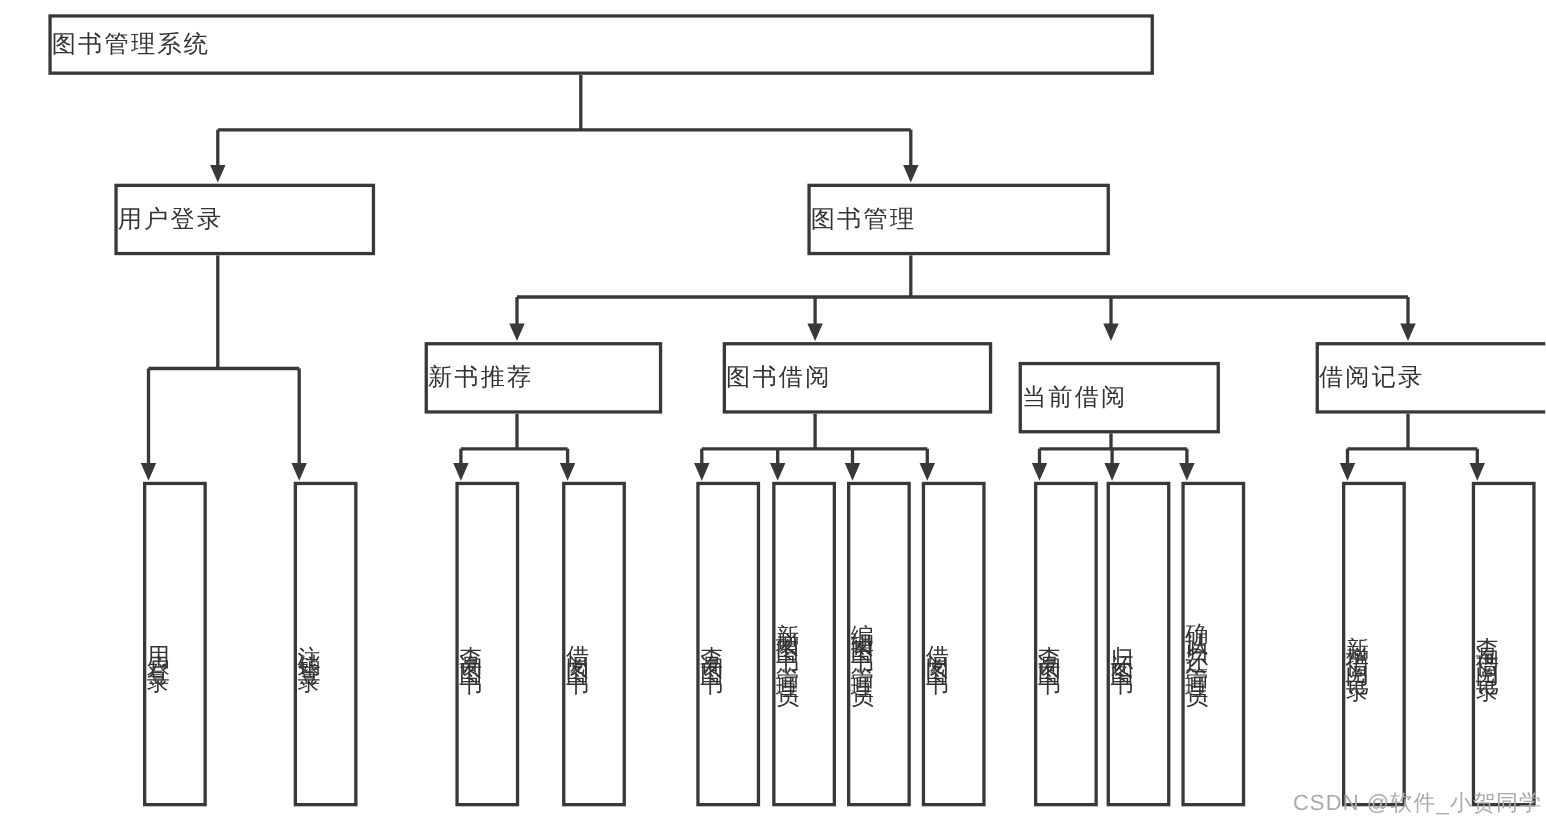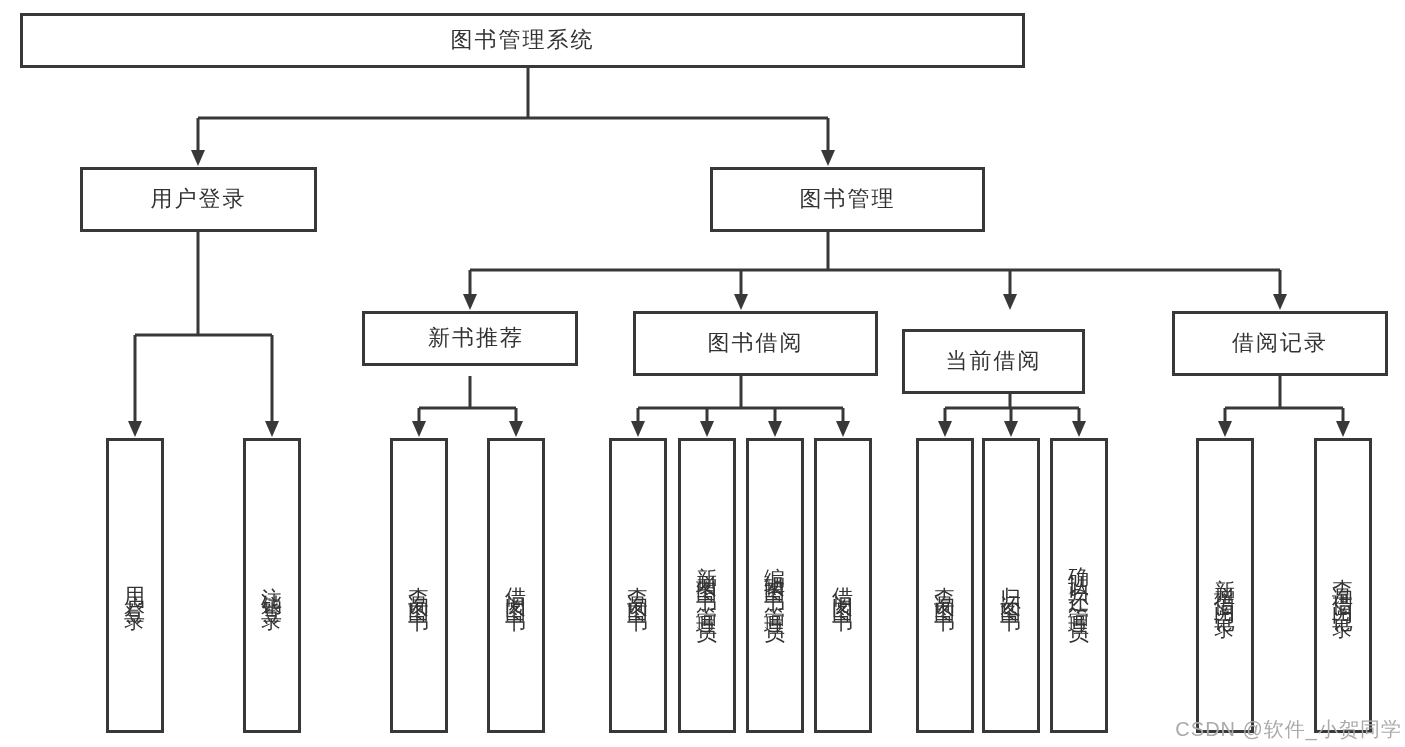--- a/index.html
+++ b/index.html
@@ -19,22 +19,23 @@
   .connector-layer{
     position:absolute;left:0;top:0;width:1405px;height:747px;
   }
   .connector-layer path{stroke:var(--line);stroke-width:3;fill:none;}
   .connector-layer polygon{fill:var(--line);stroke:none;}
   .node{
     position:absolute;
     box-sizing:border-box;
     background:#fff;
     border:3px solid var(--line);
-    display:flex;align-items:center;justify-content:center;
+    display:flex;align-items:center;
     color:var(--text);
+    margin-left:24px;
   }
   .h-node span{
     font-size:22px;line-height:1.2;letter-spacing:2px;white-space:nowrap;
   }
   .v-node span{
     writing-mode:vertical-rl;
     text-orientation:mixed;
     font-size:21px;line-height:1;
     letter-spacing:8px;
     white-space:nowrap;
@@ -94,21 +95,21 @@
     <span>图书管理系统</span>
   </div>
 
   <div class="node h-node" style="left:80px;top:167px;width:237px;height:65px;">
     <span>用户登录</span>
   </div>
   <div class="node h-node" style="left:710px;top:167px;width:275px;height:65px;">
     <span>图书管理</span>
   </div>
 
-  <div class="node h-node" style="left:362px;top:311px;width:216px;height:55px;padding-left:12px;">
+  <div class="node h-node" style="left:362px;top:311px;width:216px;height:65px;">
     <span>新书推荐</span>
   </div>
   <div class="node h-node" style="left:633px;top:311px;width:245px;height:65px;">
     <span>图书借阅</span>
   </div>
   <div class="node h-node" style="left:902px;top:329px;width:183px;height:65px;">
     <span>当前借阅</span>
   </div>
   <div class="node h-node" style="left:1172px;top:311px;width:216px;height:65px;">
     <span>借阅记录</span>

